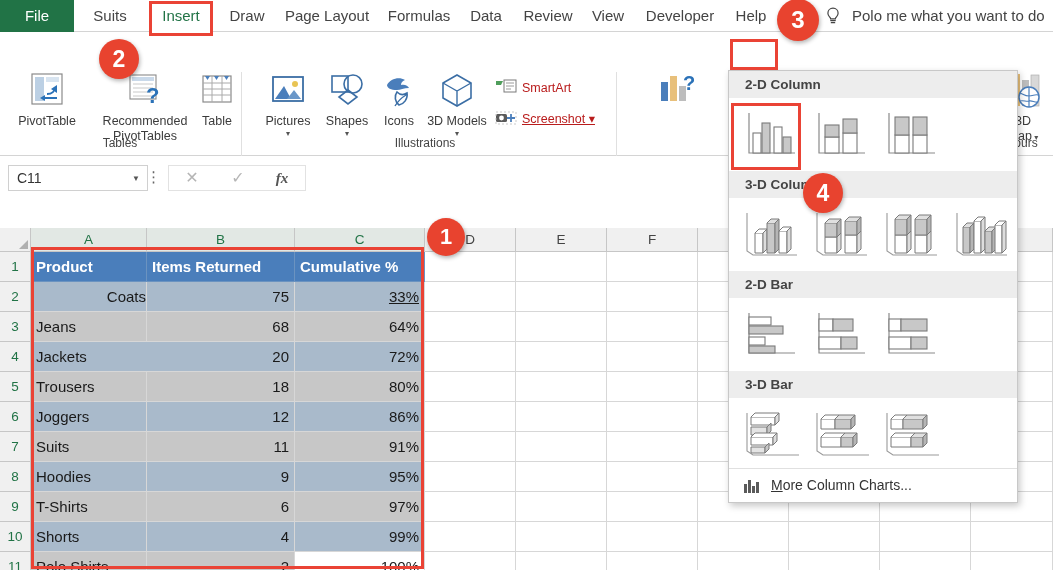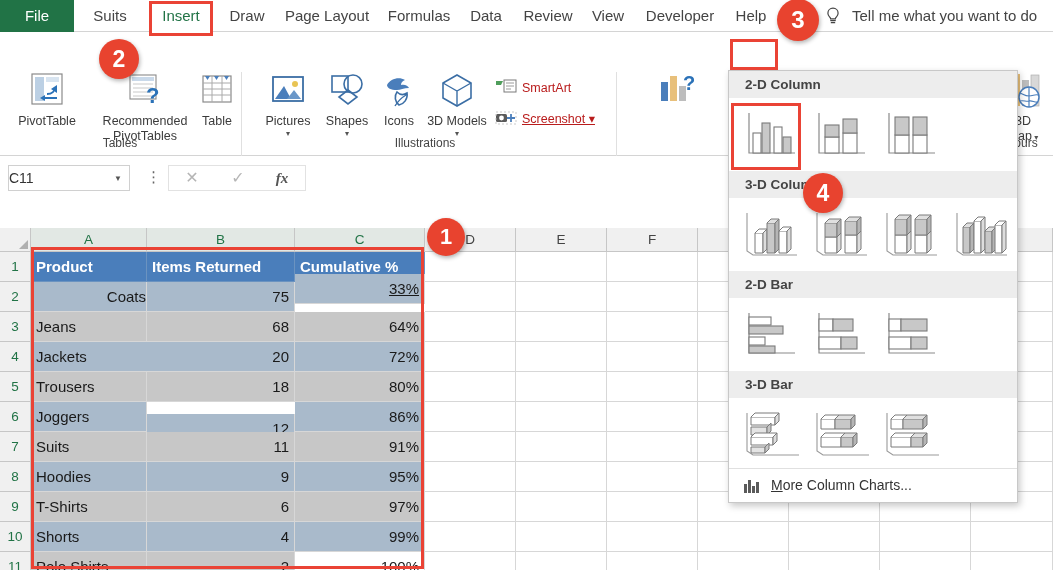--- a/index.html
+++ b/index.html
@@ -56,23 +56,23 @@
     position:absolute; font-size:12.5px; color:#b91c1c; white-space:nowrap;
   }
   .chart-btn {
     position:absolute; width:auto; height:auto;
   }
   .caret { font-size:8px; color:#555; }
 
   
   .fbar { position:absolute; left:0; top:157px; width:1053px; height:47px; background:#fff; }
   .namebox {
-    position:absolute; left:8px; top:8px; width:122px; height:26px;
+    position:absolute; left:8px; top:8px; width:140px; height:26px;
     border:1px solid #d0d0d0; background:#fff;
-    font-size:14px; color:#333; line-height:24px; 
+    font-size:14px; color:#333; line-height:24px; padding-left:8px;
   }
   .namebox .nb-caret { position:absolute; right:7px; top:1px; font-size:8px; color:#555; }
   .fb-dots {
     position:absolute; left:146px; top:10px; width:10px; height:22px;
     font-size:15px; color:#666; text-align:center; line-height:20px; letter-spacing:0;
   }
   .fb-btns {
     position:absolute; left:168px; top:8px; width:138px; height:26px;
     border:1px solid #e2e2e2; background:#fff;
   }
@@ -169,21 +169,21 @@
         <div class="tab" style="left: 586px; width: 44px;">View</div>
         <div class="tab" style="left: 640px; width: 80px;">Developer</div>
         <div class="tab" style="left: 729px; width: 44px;">Help</div>
       </div>
     <span class="lightbulb">
       <svg width="22" height="22" viewBox="0 0 22 22">
         <path d="M11 3.2c-3 0-5.1 2.2-5.1 5 0 2 1.1 3.1 1.9 4 .5.6.8 1 .8 1.6h4.8c0-.6.3-1 .8-1.6.8-.9 1.9-2 1.9-4 0-2.8-2.1-5-5.1-5z" fill="none" stroke="#444" stroke-width="1.2"></path>
         <path d="M8.7 15.6h4.6M9.3 17.7h3.4" stroke="#444" stroke-width="1.2" fill="none" stroke-linecap="round"></path>
       </svg>
     </span>
-    <div class="tellme">Tell me what you want to do</div>
+    <div class="tellme">Polo me what you want to do</div>
   </div>
 
   <div class="ribbon">
     <div id="ribbon-host">
         <div class="grp-label" style="left: 70px; width: 100px;">Tables</div>
         <div class="grp-divider" style="left: 241px;"></div>
         <div class="grp-label" style="left: 345px; width: 160px;">Illustrations</div>
         <div class="grp-divider" style="left: 616px;"></div>
         <div class="grp-label" style="left: 760px; width: 100px;">Charts</div>
         <div class="rb-item" style="left: 6px; top: 40px; width: 82px;"><span><svg width="40" height="38" viewBox="0 0 40 38">
@@ -432,32 +432,32 @@
         <div class="cell empty" style="left: 607px; top: 348px; width: 91px;"></div>
         <div class="cell empty" style="left: 698px; top: 348px; width: 91px;"></div>
         <div class="cell empty" style="left: 789px; top: 348px; width: 91px;"></div>
         <div class="cell empty" style="left: 880px; top: 348px; width: 91px;"></div>
         <div class="cell empty" style="left: 971px; top: 348px; width: 82px;"></div>
         <div class="cell hdr txt" style="left: 31px; top: 48px; width: 116px; background: rgb(74, 126, 187);">Product</div>
         <div class="cell hdr num" style="left: 147px; top: 48px; width: 148px; background: rgb(74, 126, 187); text-align: left; padding-left: 5px; padding-right: 0px;">Items Returned</div>
         <div class="cell hdr num" style="left: 295px; top: 48px; width: 130px; background: rgb(74, 126, 187); text-align: left; padding-left: 5px; padding-right: 0px;">Cumulative %</div>
         <div class="cell txt" style="left: 31px; top: 78px; width: 116px; background: rgb(169, 186, 203); text-align: right;">Coats</div>
         <div class="cell num" style="left: 147px; top: 78px; width: 148px; background: rgb(169, 186, 203); text-align: right;">75</div>
-        <div class="cell num" style="left: 295px; top: 70px; width: 130px; background: rgb(169, 186, 203); text-decoration: underline;">33%</div>
+        <div class="cell num" style="left: 295px; top: 78px; width: 130px; background: rgb(169, 186, 203); text-decoration: underline;">33%</div>
         <div class="cell txt" style="left: 31px; top: 108px; width: 116px; background: rgb(199, 199, 199);">Jeans</div>
         <div class="cell num" style="left: 147px; top: 108px; width: 148px; background: rgb(199, 199, 199);">68</div>
         <div class="cell num" style="left: 295px; top: 108px; width: 130px; background: rgb(199, 199, 199);">64%</div>
         <div class="cell txt" style="left: 31px; top: 138px; width: 136px; background: rgb(169, 186, 203);">Jackets</div>
         <div class="cell num" style="left: 147px; top: 138px; width: 148px; background: rgb(169, 186, 203);">20</div>
         <div class="cell num" style="left: 295px; top: 138px; width: 130px; background: rgb(169, 186, 203);">72%</div>
         <div class="cell txt" style="left: 31px; top: 168px; width: 116px; background: rgb(199, 199, 199);">Trousers</div>
         <div class="cell num" style="left: 147px; top: 168px; width: 148px; background: rgb(199, 199, 199);">18</div>
         <div class="cell num" style="left: 295px; top: 168px; width: 130px; background: rgb(199, 199, 199);">80%</div>
         <div class="cell txt" style="left: 31px; top: 198px; width: 116px; background: rgb(169, 186, 203);">Joggers</div>
-        <div class="cell num" style="left: 147px; top: 210px; width: 148px; background: rgb(169, 186, 203);">12</div>
+        <div class="cell num" style="left: 147px; top: 198px; width: 148px; background: rgb(169, 186, 203);">12</div>
         <div class="cell num" style="left: 295px; top: 198px; width: 130px; background: rgb(169, 186, 203);">86%</div>
         <div class="cell txt" style="left: 31px; top: 228px; width: 116px; background: rgb(199, 199, 199);">Suits</div>
         <div class="cell num" style="left: 147px; top: 228px; width: 148px; background: rgb(199, 199, 199);">11</div>
         <div class="cell num" style="left: 295px; top: 228px; width: 130px; background: rgb(199, 199, 199);">91%</div>
         <div class="cell txt" style="left: 31px; top: 258px; width: 116px; background: rgb(169, 186, 203);">Hoodies</div>
         <div class="cell num" style="left: 147px; top: 258px; width: 148px; background: rgb(169, 186, 203);">9</div>
         <div class="cell num" style="left: 295px; top: 258px; width: 130px; background: rgb(169, 186, 203);">95%</div>
         <div class="cell txt" style="left: 31px; top: 288px; width: 116px; background: rgb(199, 199, 199);">T-Shirts</div>
         <div class="cell num" style="left: 147px; top: 288px; width: 148px; background: rgb(199, 199, 199);">6</div>
         <div class="cell num" style="left: 295px; top: 288px; width: 130px; background: rgb(199, 199, 199);">97%</div>

